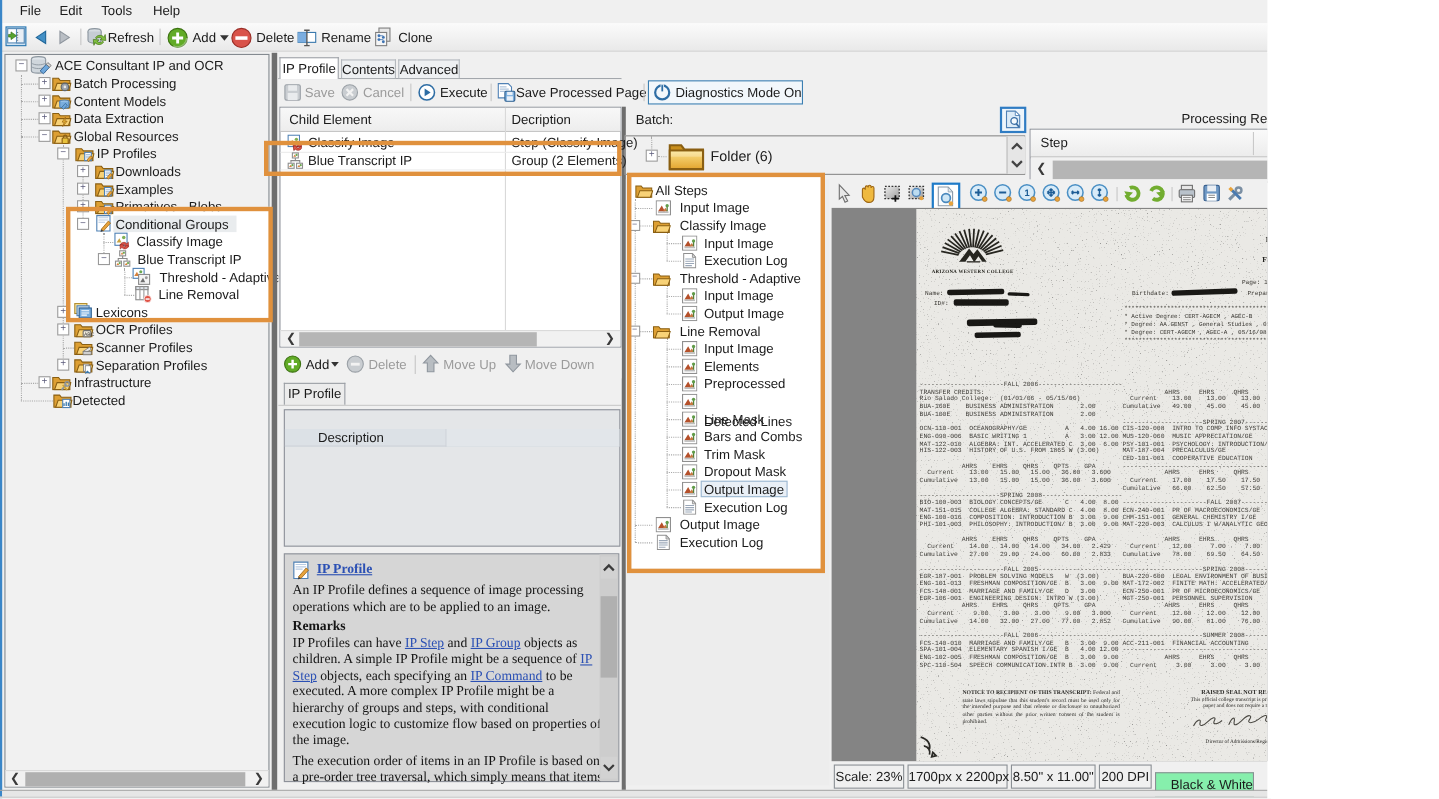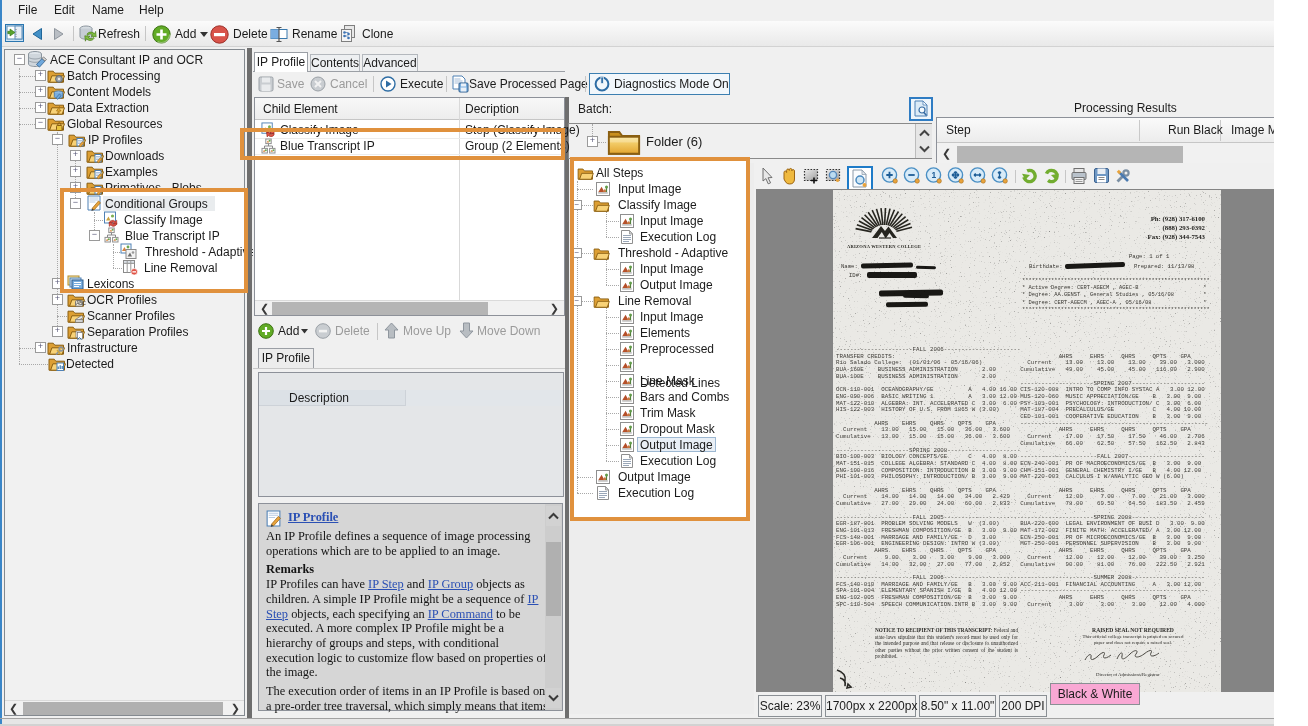--- a/index.html
+++ b/index.html
@@ -1,15 +1,15 @@
 <!DOCTYPE html>
 <html><head><meta charset="utf-8"><style>
 *{margin:0;padding:0;box-sizing:border-box}
 body{font-family:"Liberation Sans",sans-serif;font-size:12px;color:#1b1b1b}
-#app{position:relative;width:1274px;height:726px;background:#f0f0f0;overflow:hidden}
+#app{position:relative;width:1152px;height:726px;background:#f0f0f0;overflow:hidden}
 .ab{position:absolute}
 .nw{white-space:nowrap}
 .row16{position:absolute;height:16px;line-height:16px;white-space:nowrap}
 .exp{position:absolute;width:11px;height:11px;background:#fff;border:1px solid #9a9a9a;font:9px "Liberation Mono",monospace;line-height:8px;text-align:center;color:#5a5a7a}
 .dotv{position:absolute;width:0;border-left:1px dotted #a8a8a8}
 .doth{position:absolute;height:0;border-top:1px dotted #a8a8a8}
 .sep{position:absolute;width:1px;background:#c6c6c6;top:5px;bottom:5px}
 .gray{color:#9b9b9b}
 svg.i{position:absolute;overflow:visible}
 .sbth{position:absolute;background:#bdbdbd}
@@ -43,21 +43,21 @@
 <path d="M2.5 3h9M2.5 5h9M2.5 7h6" stroke="#b9cce2" stroke-width="1"></path>
 <path d="M5 13.5L11.5 6l2 1.8L7 15z" fill="#e8a33c" stroke="#9c6513" stroke-width=".7"></path>
 <path d="M5 13.5l2 1.5-2.6.9z" fill="#3e3e3e"></path>
 </symbol>
 </defs>
     </svg>
 
 <div class="ab" style="left:0;top:0;width:1308px;height:21px;background:#f0f0f0">
   <span class="ab nw" style="left:18px;top:3px">File</span>
   <span class="ab nw" style="left:54px;top:3px">Edit</span>
-  <span class="ab nw" style="left:92px;top:3px">Name</span>
+  <span class="ab nw" style="left:92px;top:3px">Tools</span>
   <span class="ab nw" style="left:139px;top:3px">Help</span>
 </div>
 
 <div class="ab" style="left:0;top:21px;width:1308px;height:26px;background:linear-gradient(#fbfbfb,#e9e9e9);border-bottom:1px solid #d2d2d2">
   <span class="ab" style="left:5px;top:3px;width:19px;height:18px;border:1px solid #2a76b0;background:#cfe3f3">
     <svg width="17" height="16" viewBox="0 0 17 16">
           <rect x="1" y="1" width="15" height="13" fill="#fff" stroke="#5b8db8"></rect>
           <rect x="9" y="1" width="7" height="13" fill="#e8eef5" stroke="#5b8db8"></rect>
           <path d="M10 4v8" stroke="#777" stroke-dasharray="1 1.4"></path>
           <path d="M9 7.5L4 4v2.3H1.8v2.4H4V11z" fill="#58a32e" stroke="#2f6e14" stroke-width=".6"></path>
@@ -671,21 +671,21 @@
               </filter>
               <rect width="388" height="502" filter="url(#nz)" fill="#3a3832" opacity=".55"></rect>
             </svg>
           </div>
         </div>
       </div>
       <div class="ab nw" style="left:189px;top:647px;width:64px;height:22px;background:#f0f0f0;border:1px solid #8a8f94;line-height:20px;text-align:center">Scale: 23%</div>
       <div class="ab nw" style="left:256px;top:647px;width:91px;height:22px;background:#f0f0f0;border:1px solid #8a8f94;line-height:20px;text-align:center">1700px x 2200px</div>
       <div class="ab nw" style="left:350px;top:647px;width:77px;height:22px;background:#f0f0f0;border:1px solid #8a8f94;line-height:20px;text-align:center">8.50" x 11.00"</div>
       <div class="ab nw" style="left:430px;top:647px;width:48px;height:22px;background:#f0f0f0;border:1px solid #8a8f94;line-height:20px;text-align:center">200 DPI</div>
-      <div class="ab nw" style="left:481px;top:635px;width:90px;height:22px;background:#f9a8d4;border:1px solid #8a8f94;line-height:20px;text-align:center">Black &amp; White</div>
+      <div class="ab nw" style="left:481px;top:654px;width:90px;height:22px;background:#86efac;border:1px solid #8a8f94;line-height:20px;text-align:right">Black &amp; White</div>
     </div>
 
 <div class="ab" style="left:253px;top:48px;width:312px;height:670px;background:#f0f0f0" id="midp">
       <div class="ab" style="left:0;top:23px;width:312px;height:1px;background:#9b9fa5"></div>
       <div class="ab nw" style="left:1px;top:4px;width:54px;height:20px;background:#fff;border:1px solid #9b9fa5;border-bottom:none;text-align:center;line-height:19px">IP Profile</div>
       <div class="ab nw" style="left:57px;top:6px;width:50px;height:17px;background:#eef0f2;border:1px solid #b4b8bd;border-bottom:none;text-align:center;line-height:17px">Contents</div>
       <div class="ab nw" style="left:109px;top:6px;width:56px;height:17px;background:#eef0f2;border:1px solid #b4b8bd;border-bottom:none;text-align:center;line-height:17px">Advanced</div>
       <div class="ab" style="left:0;top:24px;width:312px;height:24px;background:#f0f0f0">
         <svg class="i" style="left:5px;top:4px" width="16" height="16" viewBox="0 0 16 16">
           <rect x="1" y="1" width="14" height="14" rx="1.5" fill="#c9cdd1" stroke="#9aa0a6"></rect>

